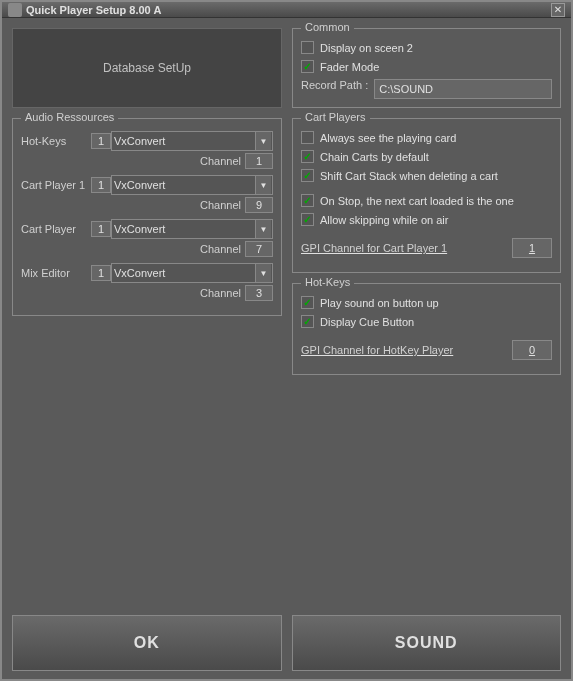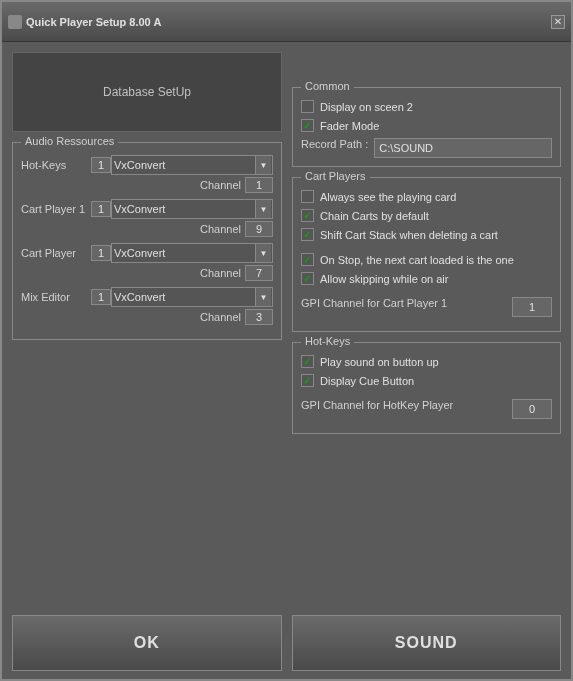--- a/index.html
+++ b/index.html
@@ -17,21 +17,21 @@
     .window {
       width: 573px;
       height: 681px;
       background: #5a5a5a;
       border: 2px solid #888;
       display: flex;
       flex-direction: column;
     }
     .title-bar {
       background: linear-gradient(to bottom, #6a6a6a, #4a4a4a);
-      height: 40px;
+      height: 16px;
       display: flex;
       align-items: center;
       justify-content: space-between;
       padding: 0 6px;
       border-bottom: 1px solid #333;
     }
     .title-bar-left {
       display: flex;
       align-items: center;
       gap: 4px;
@@ -67,21 +67,20 @@
       width: 270px;
       display: flex;
       flex-direction: column;
       gap: 10px;
     }
     .right-panel {
       flex: 1;
       display: flex;
       flex-direction: column;
       gap: 10px;
-      margin-top: 35px;
     }
     .db-setup {
       background: #444;
       border: 1px solid #666;
       height: 80px;
       display: flex;
       align-items: center;
       justify-content: center;
       cursor: pointer;
     }
@@ -213,23 +212,24 @@
       flex: 1;
       background: #666;
       border: 1px solid #888;
       color: #e0e0e0;
       font-size: 11px;
       padding: 2px 4px;
       height: 20px;
     }
     .gpi-row {
       display: flex;
-      align-items: flex-start;
+      align-items: center;
       justify-content: space-between;
       margin-bottom: 6px;
+      text-decoration: underline;
     }
     .gpi-label {
       font-size: 11px;
       color: #d0d0d0;
     }
     .gpi-input {
       width: 40px;
       background: #666;
       border: 1px solid #888;
       color: #e0e0e0;

